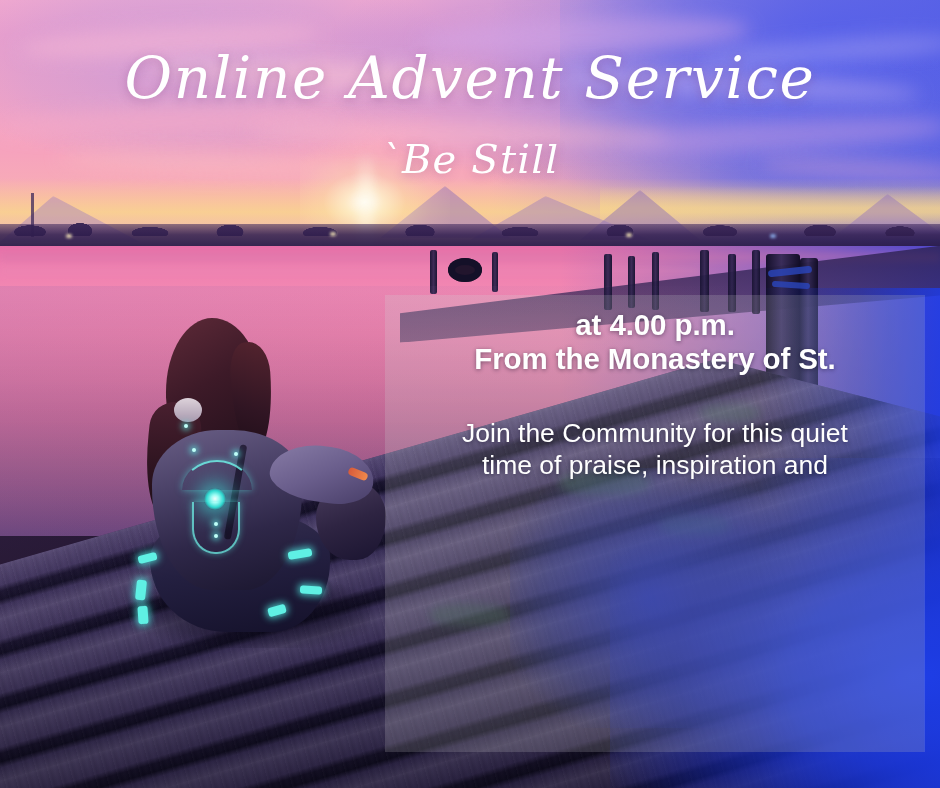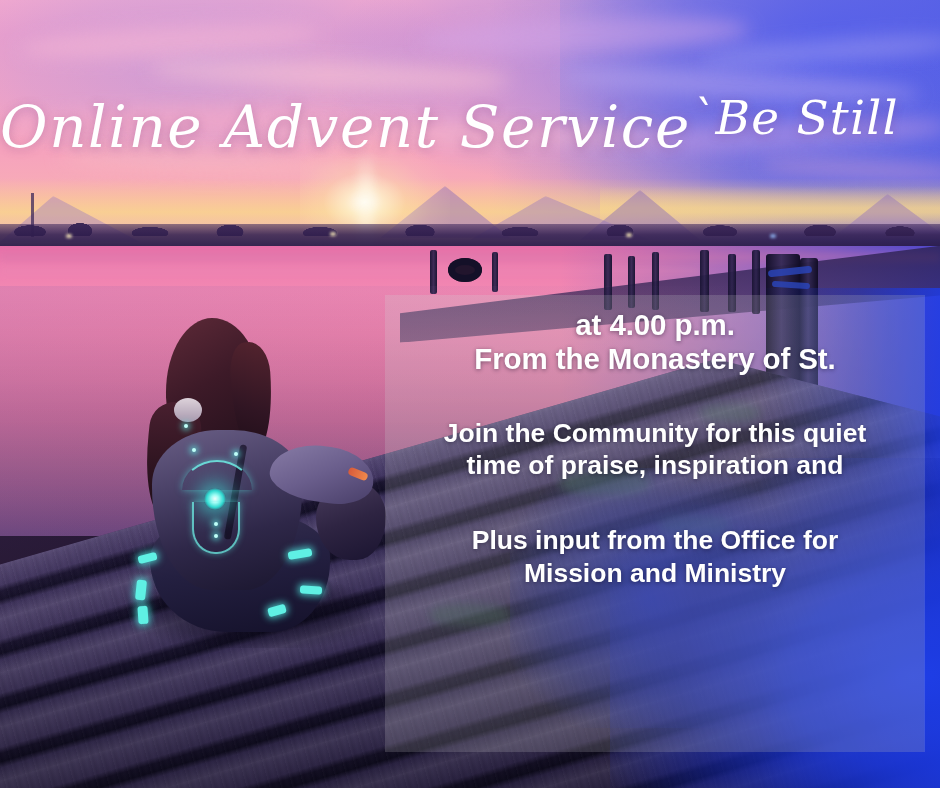--- a/index.html
+++ b/index.html
@@ -373,53 +373,53 @@
     padding:13px 8px 0 8px;
   }
   .blk { width:100%; text-align:center; color:#ffffff; }
   .blk-a {
     font-size:29.5px; font-weight:700; line-height:1.165;
     letter-spacing:-0.1px;
     text-shadow:0 1px 4px rgba(10,6,30,0.45);
   }
   .blk-b {
     margin-top:40px;
-    font-size:26.5px; font-weight:700; line-height:1.23;
+    font-size:26.5px; font-weight:400; line-height:1.23;
     text-shadow:0 1px 4px rgba(10,6,30,0.45);
   }
   .blk-c {
     margin-top:42px;
     font-size:26.5px; font-weight:700; line-height:1.23;
     text-shadow:0 1px 4px rgba(10,6,30,0.45);
   }
   .blk-a .ln, .blk-b .ln, .blk-c .ln { display:block; }
 
   
   .headings {
     position:absolute; left:0; top:0; width:940px; height:210px;
-    display:flex; align-items:center;
+    display:flex; flex-direction:column; align-items:center;
     pointer-events:none;
   }
   .title {
     margin-top:44px;
     font-family:"DejaVu Serif", serif;
     font-style:italic;
     font-weight:400;
     font-size:58px;
     color:#ffffff;
     letter-spacing:1.6px;
     text-shadow:0 2px 10px rgba(120,60,120,0.35);
     white-space:nowrap;
   }
   .subtitle {
     margin-top:24px;
     font-family:"DejaVu Serif", serif;
     font-style:italic;
     font-weight:400;
-    font-size:47px;
+    font-size:40px;
     color:#ffffff;
     letter-spacing:1.2px;
     text-shadow:0 2px 10px rgba(120,60,120,0.35);
     white-space:nowrap;
   }
 </style>
 </head>
 <body>
 
 <div class="poster">
@@ -542,20 +542,16 @@
     <div class="blk blk-a">
       <span class="ln">at 4.00 p.m.</span>
       <span class="ln">From the Monastery of St.</span>
     </div>
 
     <div class="blk blk-b">
       <span class="ln">Join the Community for this quiet</span>
       <span class="ln">time of praise, inspiration and</span>
     </div>
 
-    <div class="blk blk-c">
-      <span class="ln">Plus input from the Office for</span>
-      <span class="ln">Mission and Ministry</span>
-    </div>
 
   </div>
 
 </div>
 
 </body></html>

